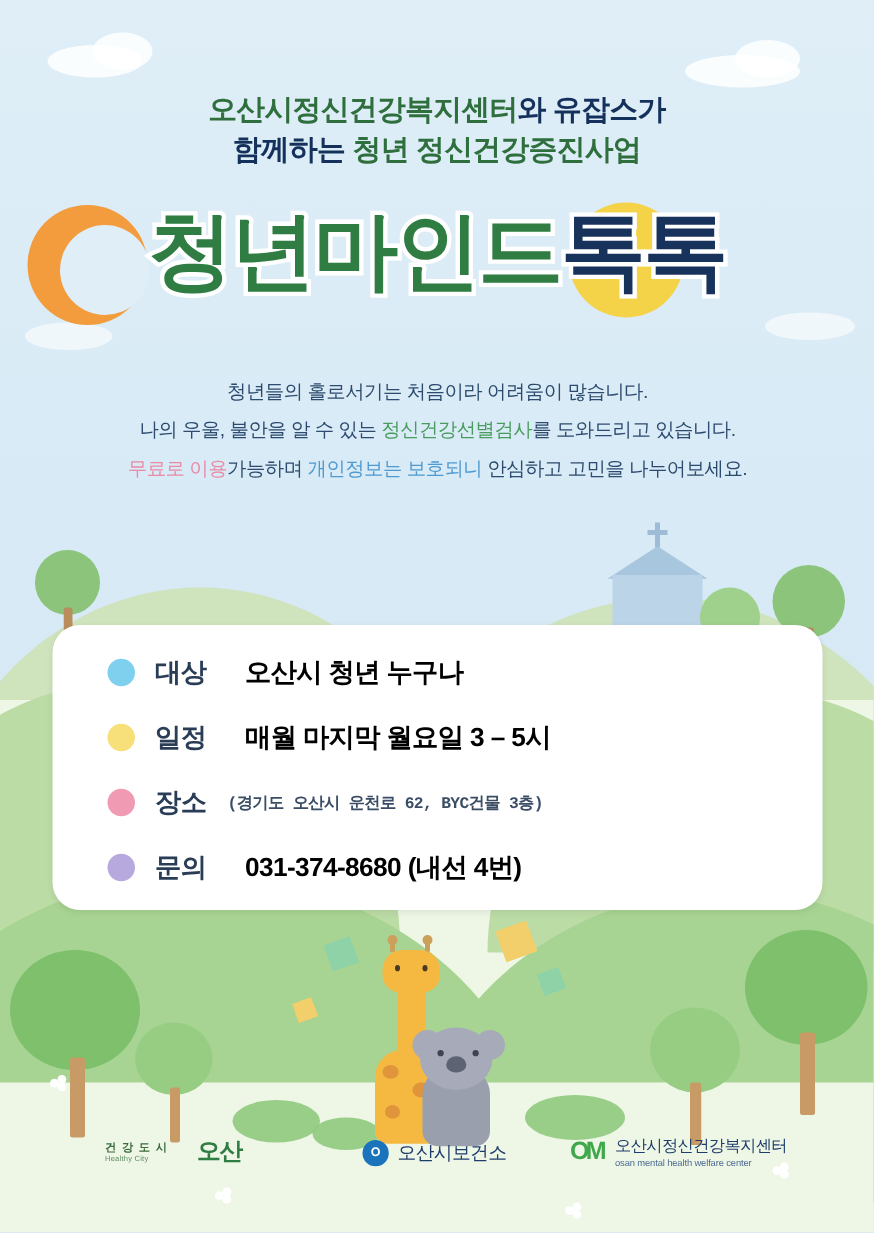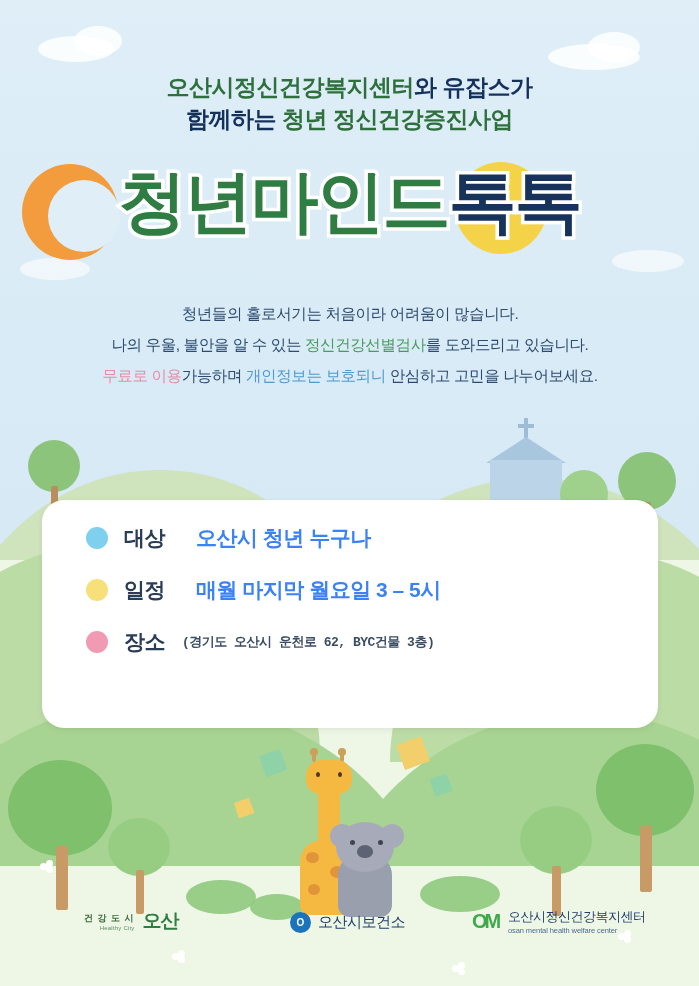--- a/index.html
+++ b/index.html
@@ -298,21 +298,21 @@
     font-weight: bold;
     color: #2a3d57;
     letter-spacing: -0.5px;
     width: 58px;
     flex: none;
   }
   .info-row .val {
     margin-left: 14px;
     font-size: 21px;
     font-weight: bold;
-    color: #3b82f6;
+    color: #000000;
     letter-spacing: -0.5px;
     white-space: nowrap;
   }
   .info-row .sub {
     font-size: 13px;
     font-weight: bold;
     color: #3a4d65;
     letter-spacing: -0.5px;
   }
 
@@ -629,38 +629,43 @@
     <div class="info-row" style="top:74px;">
       <div class="dot" style="background:#f7e07a;"></div>
       <div class="lbl">일정</div>
       <div class="val">매월 마지막 월요일 3 – 5시</div>
     </div>
     <div class="info-row" style="top:126px;font-family:Liberation Mono, monospace;">
       <div class="dot" style="background:#f19ab4;"></div>
       <div class="lbl">장소</div>
       <div class="sub">(경기도 오산시 운천로 62, BYC건물 3층)</div>
     </div>
+    <div class="info-row" style="top:178px;">
+      <div class="dot" style="background:#b7a9dd;"></div>
+      <div class="lbl">문의</div>
+      <div class="val">031-374-8680 (내선 4번)</div>
+    </div>
   </div>
 
   <div class="footer">
 
     <div class="logo" style="left:84px; top:4px;">
-      <div style="text-align:right; margin-right:8px;">
+      <div style="text-align:left; margin-right:23px;">
         <div class="osan-k">건 강 도 시</div>
         <div class="osan-e">Healthy City</div>
       </div>
       <div class="osan-word">오산</div>
     </div>
 
     <div class="logo" style="left:290px; top:8px;">
       <div class="bluecircle">O</div>
       <div class="logo-text-main" style="margin-left:7px; font-size:15px;">오산시보건소</div>
     </div>
 
-    <div class="logo" style="left:456px; top:4px;margin-left:16px;">
+    <div class="logo" style="left:456px; top:4px;">
       <div class="mh-mark">OM</div>
       <div style="margin-left:6px;">
         <div class="logo-text-main">오산시정신건강복지센터</div>
         <div class="logo-text-sub">osan mental health welfare center</div>
       </div>
     </div>
 
   </div>
 
 </div>

